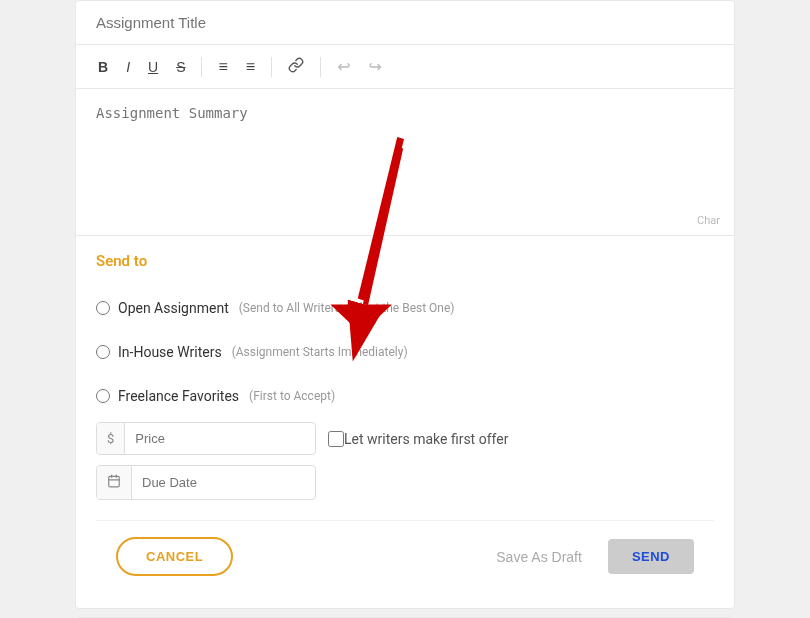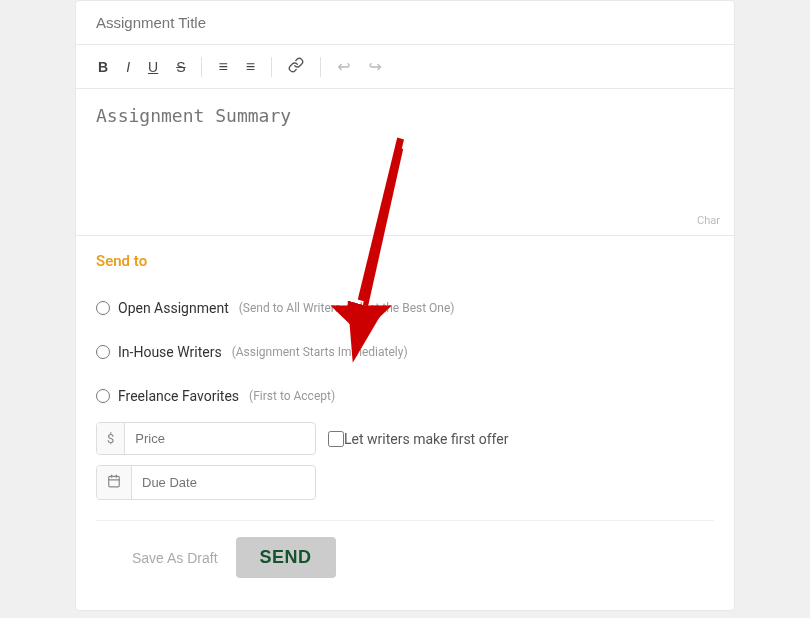--- a/index.html
+++ b/index.html
@@ -77,21 +77,21 @@
       padding: 16px 20px;
       min-height: 140px;
       border-bottom: 1px solid #e8e8e8;
       position: relative;
     }
 
     .summary-textarea {
       width: 100%;
       border: none;
       outline: none;
-      font-size: 18px;
+      font-size: 14px;
       color: #be185d;
       background: transparent;
       resize: none;
       min-height: 110px;
     }
 
     .char-count {
       position: absolute;
       bottom: 8px;
       right: 14px;
@@ -209,40 +209,40 @@
       border-radius: 24px;
       font-size: 13px;
       font-weight: 600;
       letter-spacing: 0.5px;
       cursor: pointer;
       text-transform: uppercase;
     }
 
     .right-buttons {
       display: flex;
-      gap: 2px;
+      gap: 10px;
       align-items: center;
     }
 
     .save-draft-btn {
       background: transparent;
       border: none;
       color: #aaa;
       font-size: 14px;
       cursor: pointer;
       padding: 10px 16px;
     }
 
     .send-btn {
       background: #ccc;
       border: none;
-      color: #14532d;
+      color: #1d4ed8;
       padding: 10px 24px;
       border-radius: 4px;
-      font-size: 18px;
+      font-size: 13px;
       font-weight: 600;
       cursor: pointer;
       letter-spacing: 0.5px;
       text-transform: uppercase;
     }
 
     
     .arrow-annotation {
       position: absolute;
       top: 0;
@@ -355,20 +355,21 @@
                 <line x1="3" y1="10" x2="21" y2="10"></line>
               </svg>
             </span>
             <input class="field-input" type="text" placeholder="Due Date" style="">
 
           </div>
         </div>
       </div>
 
       <div class="footer-buttons">
+        <button class="cancel-btn">CANCEL</button>
         <div class="right-buttons">
           <button class="save-draft-btn">Save As Draft</button>
           <button class="send-btn">SEND</button>
         </div>
       </div>
     </div>
 
     <svg class="arrow-annotation" viewBox="0 0 750 620" preserveAspectRatio="none" style="position:absolute;top:0;left:0;width:100%;height:100%;pointer-events:none;">
       <defs>
         <marker id="arrowhead" markerWidth="10" markerHeight="7" refX="0" refY="3.5" orient="auto">

